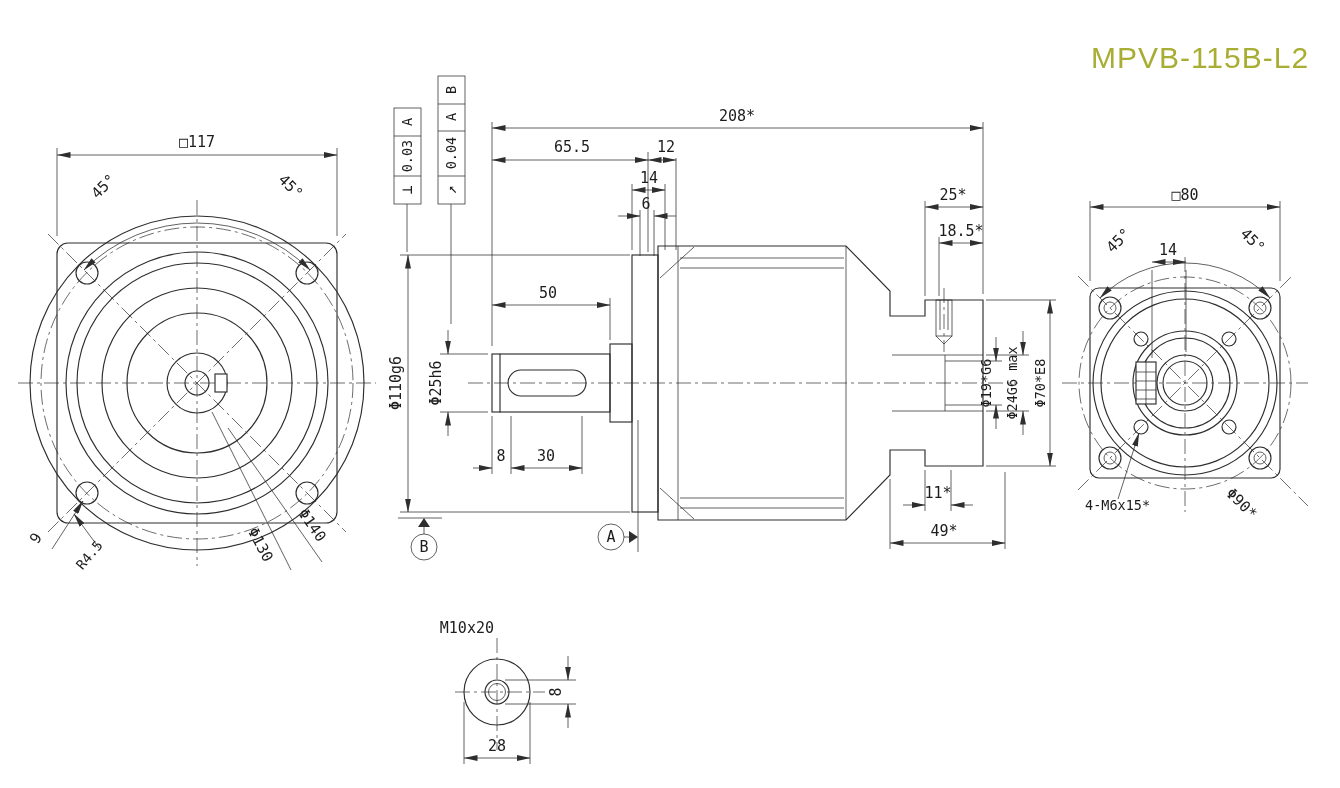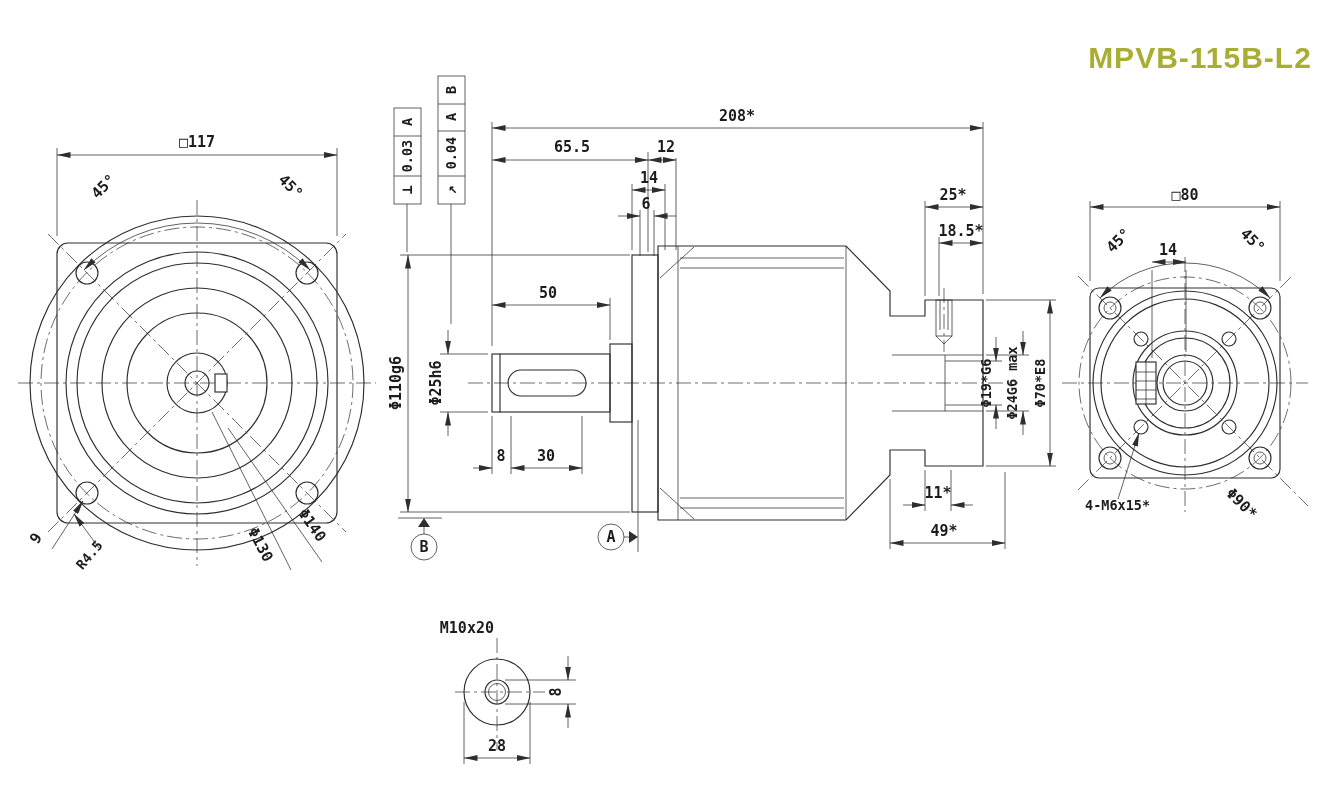--- a/index.html
+++ b/index.html
@@ -1,17 +1,17 @@
 <!DOCTYPE html>
 <html><head>
 <meta charset="utf-8">
 <style>
   html,body{margin:0;padding:0;background:#ffffff;}
   .page{position:relative;width:1340px;height:788px;background:#4d7c0f;overflow:hidden;
-        font-family:"DejaVu Sans Mono","DejaVu Sans",monospace;font-weight:bold;}
+        font-family:"DejaVu Sans Mono","DejaVu Sans",monospace;}
   svg{display:block}
   .s1{stroke:#2e2e2e;stroke-width:1.15;fill:none;stroke-linecap:round}
   .s0{stroke:#2e2e2e;stroke-width:0.75;fill:none}
   .cl{stroke:#2e2e2e;stroke-width:0.7;fill:none;stroke-dasharray:15 4 3 4}
   .fillw{fill:#ffffff}
   text.t{font-family:"DejaVu Sans Mono","DejaVu Sans",monospace;font-size:15px;fill:#1c1c1c}
   text.sm{font-size:13.5px}
   text.ttl{font-family:"Liberation Sans","DejaVu Sans",sans-serif;font-size:30px;letter-spacing:1px;fill:#a8ad33}
   .tri{fill:#2e2e2e}
 </style>

